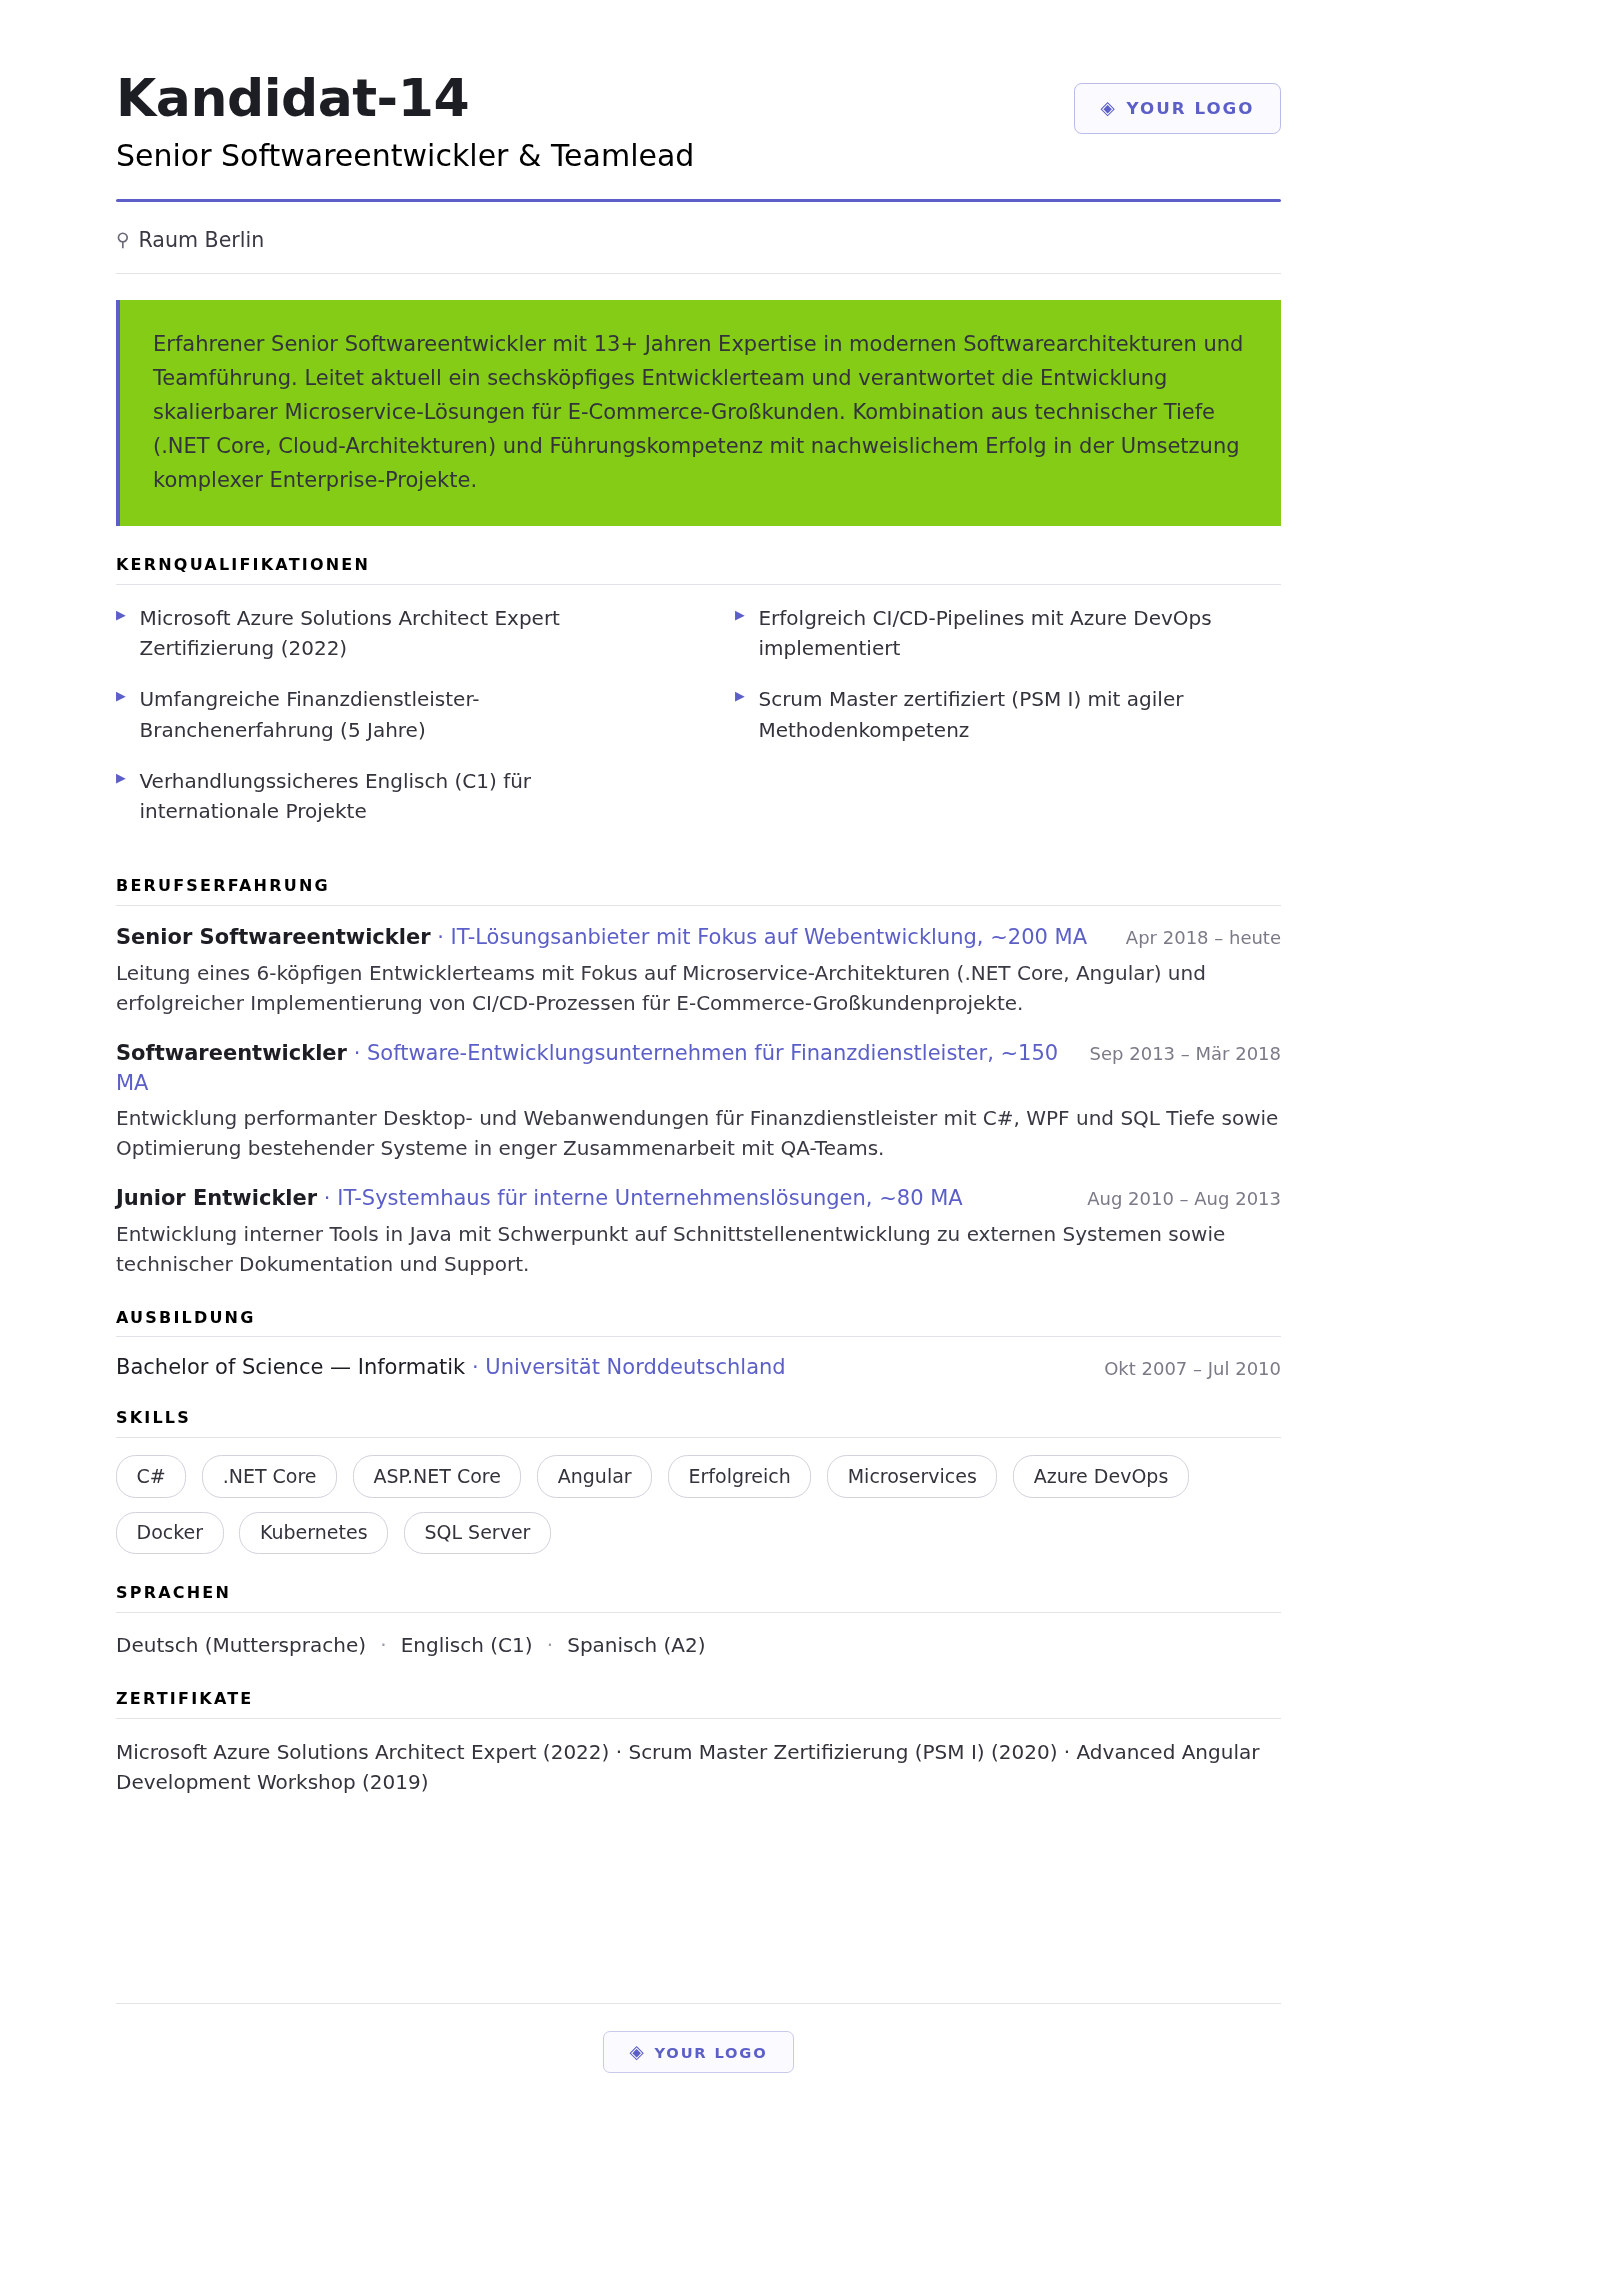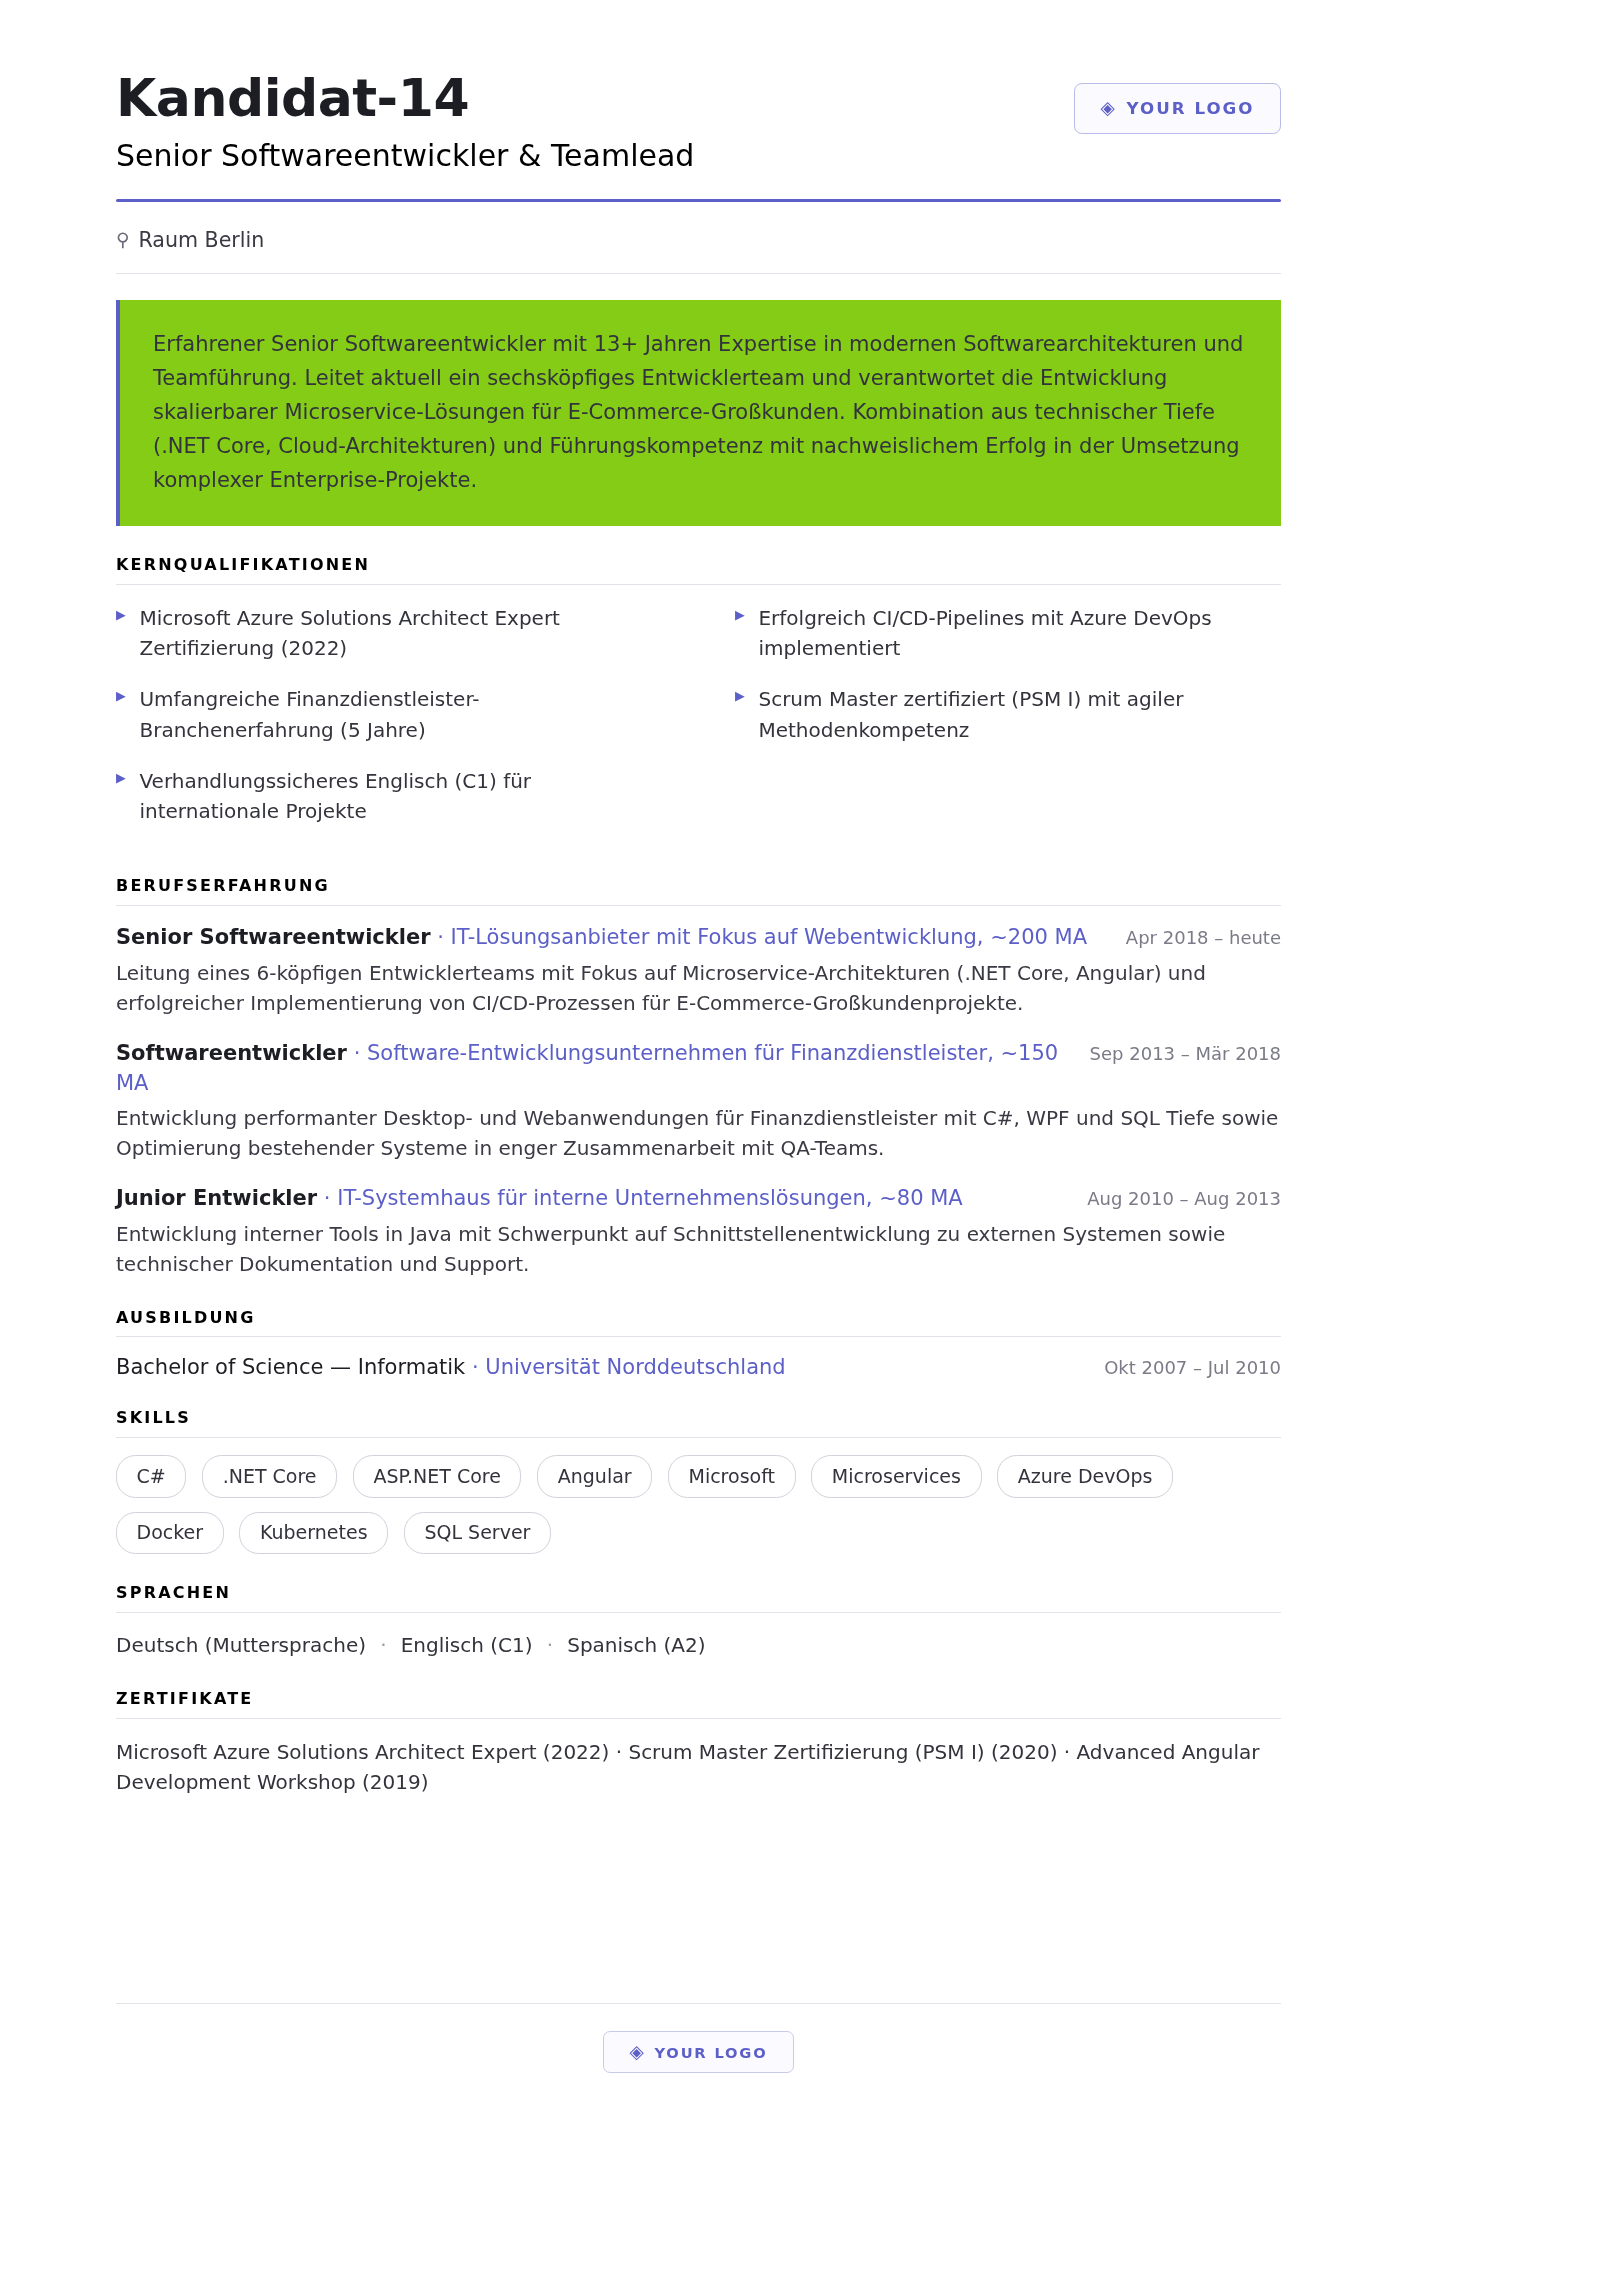--- a/index.html
+++ b/index.html
@@ -167,21 +167,21 @@
     font-size: 20px;
     line-height: 1.5;
     color: #3a3a44;
     margin-top: 4.9px;
     max-width: 1402px;
   }
 
   
   .edu-head {
     display: flex;
-    align-items: center;
+    align-items: flex-end;
     justify-content: space-between;
     gap: 19px;
   }
   .edu-degree {
     font-size: 21px;
     color: #1d1d24;
   }
   .edu-school { color: #5b5fc7; }
   .edu-dates {
     font-size: 18px;
@@ -343,21 +343,21 @@
   </div>
 
   <div class="section">
     <div class="section-title">SKILLS</div>
     <div class="rule-light"></div>
     <div class="skills">
       <span class="skill-chip">C#</span>
       <span class="skill-chip">.NET Core</span>
       <span class="skill-chip">ASP.NET Core</span>
       <span class="skill-chip">Angular</span>
-      <span class="skill-chip">Microsoft</span>
+      <span class="skill-chip">Erfolgreich</span>
       <span class="skill-chip">Microservices</span>
       <span class="skill-chip">Azure DevOps</span>
       <span class="skill-chip">Docker</span>
       <span class="skill-chip">Kubernetes</span>
       <span class="skill-chip">SQL Server</span>
     </div>
   </div>
 
   <div class="section">
     <div class="section-title">SPRACHEN</div>

